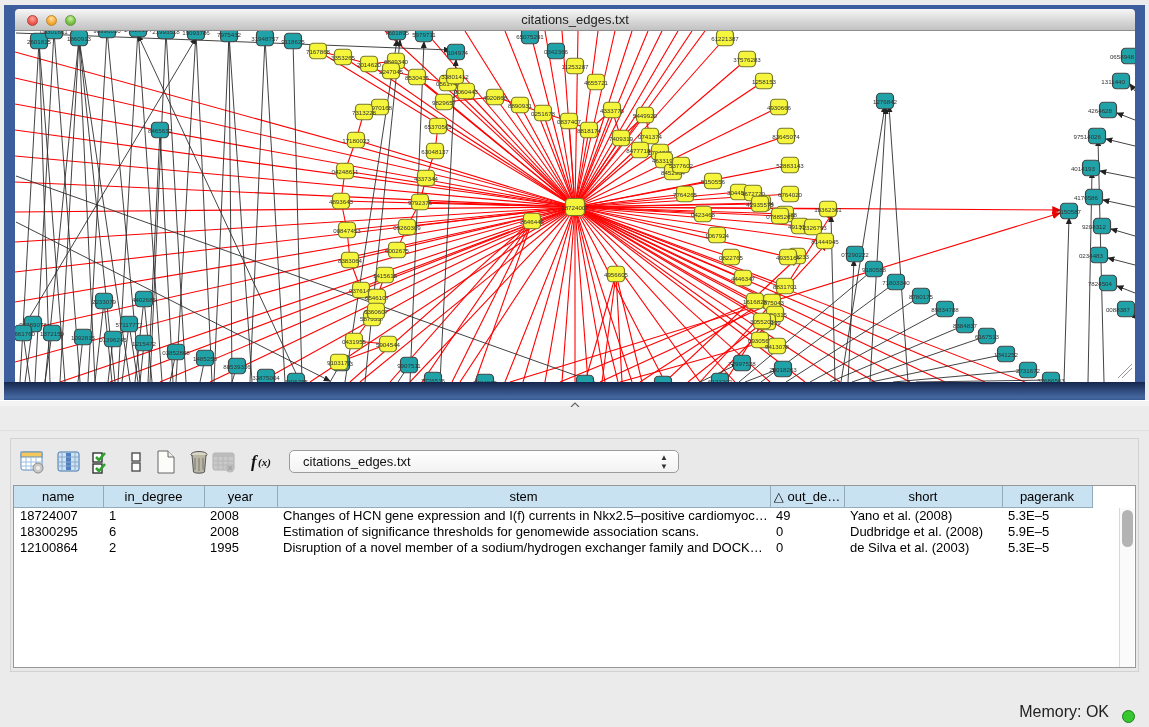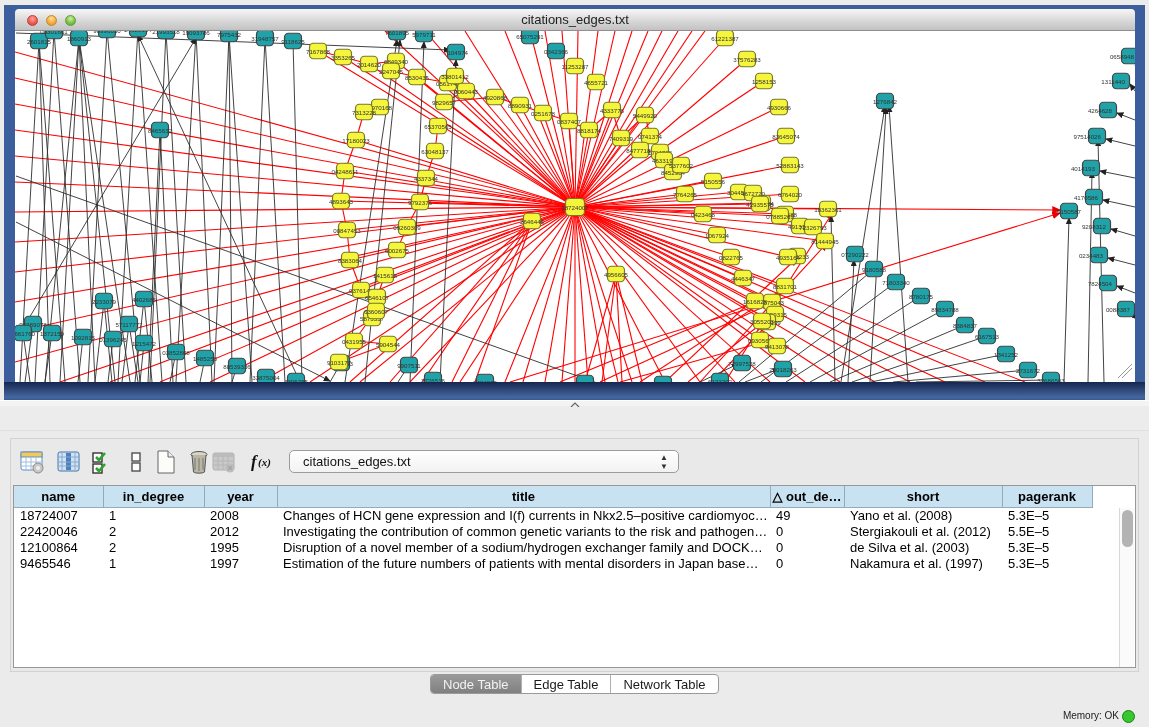--- a/index.html
+++ b/index.html
@@ -22,31 +22,31 @@
 #tphead .t{position:absolute;left:14px;top:5px;font-size:13px;color:#333}
 #tpbody{position:absolute;left:0;top:431px;width:1149px;height:296px;background:#ebebeb}
 #panelbox{position:absolute;left:10px;top:7px;width:1129px;height:234px;background:#e9e9e9;border:1px solid #d2d2d2}
 
 .tbi{position:absolute;top:19px}
 #combo{position:absolute;left:289px;top:19px;width:390px;height:23px;background:linear-gradient(#ffffff,#f2f2f2);border:1px solid #9c9c9c;border-radius:5px;font-size:13px;color:#111;line-height:21px;padding-left:13px}
 #combo .ar{position:absolute;right:10px;top:2px;font-size:8px;color:#333;line-height:9px;text-align:center}
 
 #tbl{position:absolute;left:13px;top:54px;width:1123px;height:183px;background:#fff;border:1px solid #989898}
 table{border-collapse:collapse;table-layout:fixed;width:1078px;font-size:13px}
-th{background:#c9e2f2;border-right:1px solid #93acbb;border-bottom:1px solid #93acbb;font-weight:bold;font-size:13px;height:21px;padding:0;color:#000}
+th{background:#c9e2f2;border-right:1px solid #93acbb;border-bottom:1px solid #93acbb;font-weight:normal;font-size:13px;height:21px;padding:0;color:#000}
 td{height:16px;padding:0 0 0 6px;color:#000;white-space:nowrap;overflow:hidden}
 .c1{width:89px}.c2{width:101px}.c3{width:73px}.c4{width:493px}.c5{width:74px}.c6{width:158px}.c7{width:90px}
 #vsb{position:absolute;right:1px;top:22px;width:15px;height:159px;background:#fafafa;border-left:1px solid #d8d8d8}
 #vsb .th{position:absolute;left:2px;top:2px;width:11px;height:37px;background:#b3b3b3;border-radius:6px}
 
 #tabs{position:absolute;left:430px;top:243px;height:20px;display:flex;border:1px solid #9a9a9a;border-radius:4px;overflow:hidden;background:#fff}
 #tabs div{font-size:13px;line-height:19px;padding:0 12px;color:#1a1a1a;border-right:1px solid #b0b0b0}
 #tabs div:last-child{border-right:none}
 #tabs .sel{background:linear-gradient(#9a9a9a,#808080);color:#f2f2f2}
-#mem{position:absolute;right:30px;bottom:6px;font-size:10px;color:#222}
+#mem{position:absolute;right:40px;bottom:6px;font-size:16px;color:#222}
 #memdot{position:absolute;right:14px;bottom:4px;width:13px;height:13px;border-radius:50%;background:#35c82f;border:1px solid #1d7c1a}
 .icon{position:absolute}
 </style></head>
 <body>
 <div id="stage">
 <div id="netwin">
   <div id="titlebar">
     <div class="tl" id="tl1"></div>
         <div class="tl" id="tl2"></div>
         <div class="tl" id="tl3"></div>
@@ -671,67 +671,53 @@
         <text x="8" y="16" font-size="11" font-style="italic" font-weight="bold" font-family="Liberation Serif,serif" fill="#111">(x)</text>
       </svg>
   <div id="combo">citations_edges.txt<div class="ar">▲<br>▼</div></div>
   <div id="tbl">
     <table>
       <tbody>
             <tr>
               <th class="c1">name</th>
               <th class="c2">in_degree</th>
               <th class="c3">year</th>
-              <th class="c4">title</th>
+              <th class="c4">stem</th>
               <th class="c5">△ out_de…</th>
               <th class="c6">short</th>
               <th class="c7">pagerank</th>
             </tr>
       <tr>
               <td class="c1">18724007</td>
               <td class="c2">1</td>
               <td class="c3">2008</td>
               <td class="c4">Changes of HCN gene expression and I(f) currents in Nkx2.5–positive cardiomyoc…</td>
               <td class="c5">49</td>
               <td class="c6">Yano et al. (2008)</td>
               <td class="c7">5.3E–5</td>
             </tr>
 <tr>
-              <td class="c1">22420046</td>
-              <td class="c2">2</td>
-              <td class="c3">2012</td>
-              <td class="c4">Investigating the contribution of common genetic variants to the risk and pathogen…</td>
+              <td class="c1">18300295</td>
+              <td class="c2">6</td>
+              <td class="c3">2008</td>
+              <td class="c4">Estimation of significance thresholds for genomewide association scans.</td>
               <td class="c5">0</td>
-              <td class="c6">Stergiakouli et al. (2012)</td>
-              <td class="c7">5.5E–5</td>
+              <td class="c6">Dudbridge et al. (2008)</td>
+              <td class="c7">5.9E–5</td>
             </tr>
 <tr>
               <td class="c1">12100864</td>
               <td class="c2">2</td>
               <td class="c3">1995</td>
               <td class="c4">Disruption of a novel member of a sodium/hydrogen exchanger family and DOCK…</td>
               <td class="c5">0</td>
               <td class="c6">de Silva et al. (2003)</td>
               <td class="c7">5.3E–5</td>
             </tr>
-<tr>
-              <td class="c1">9465546</td>
-              <td class="c2">1</td>
-              <td class="c3">1997</td>
-              <td class="c4">Estimation of the future numbers of patients with mental disorders in Japan base…</td>
-              <td class="c5">0</td>
-              <td class="c6">Nakamura et al. (1997)</td>
-              <td class="c7">5.3E–5</td>
-            </tr>
     </tbody>
         </table>
     <div id="vsb">
           <div class="th"></div>
         </div>
   </div>
-  <div id="tabs">
-        <div class="sel">Node Table</div>
-        <div>Edge Table</div>
-        <div>Network Table</div>
-      </div>
   <div id="mem">Memory: OK</div>
       <div id="memdot"></div>
 </div>
 </div>
 </body></html>

